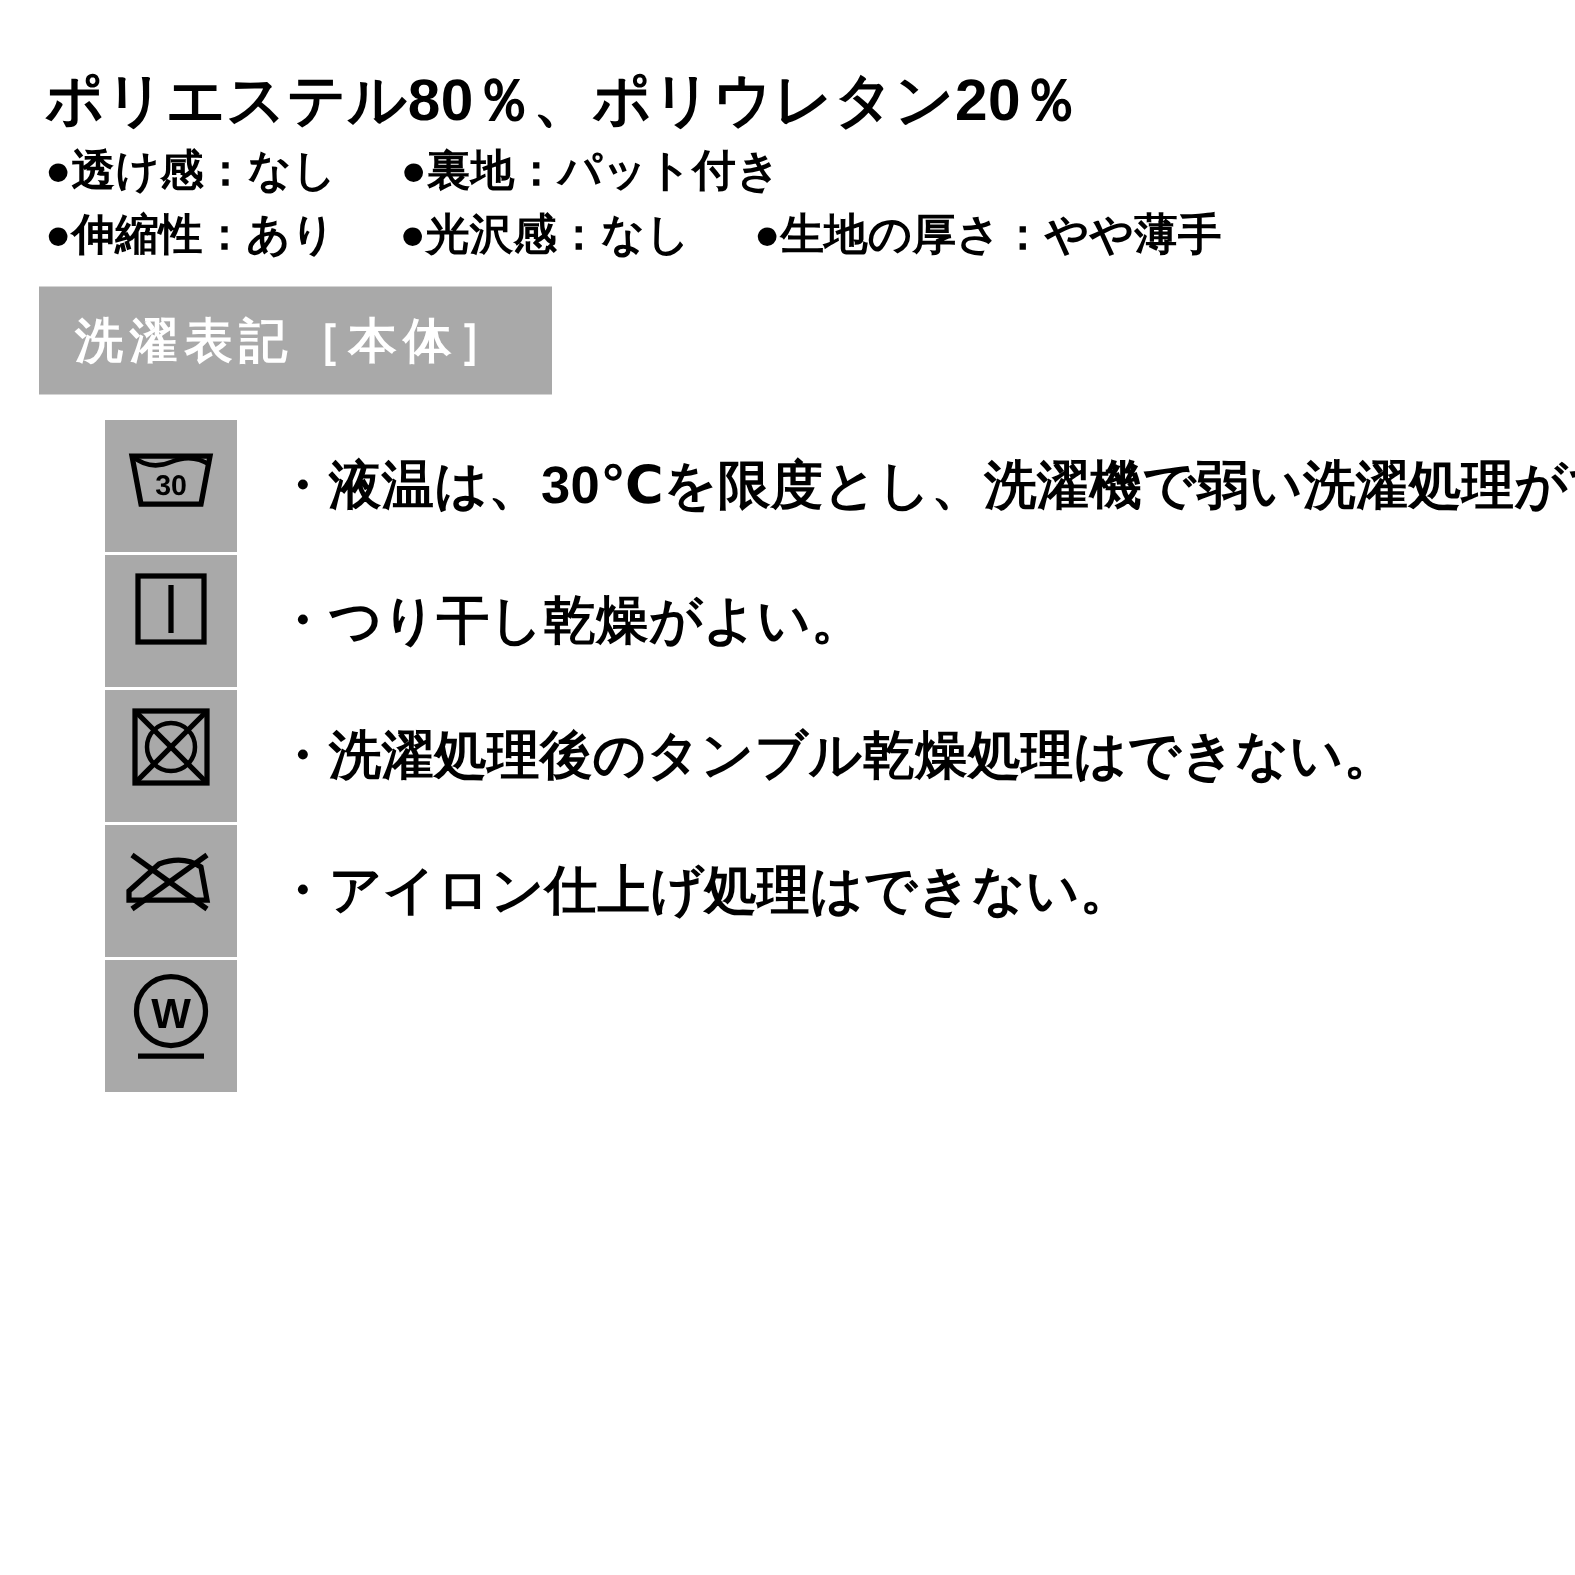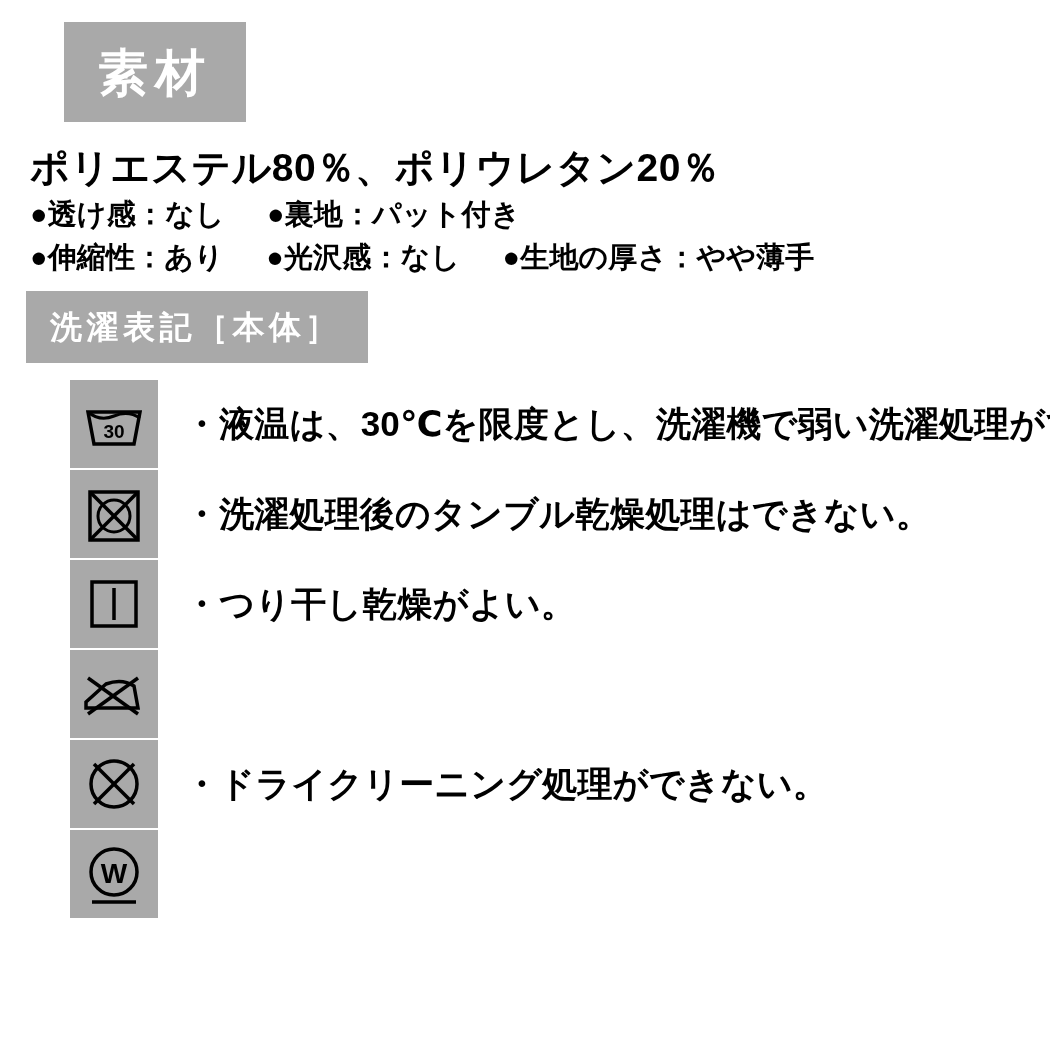--- a/index.html
+++ b/index.html
@@ -77,40 +77,39 @@
     display: flex;
     align-items: center;
     height: 90px;
   }
   .sym-box {
     width: 88px;
     height: 88px;
     background: #a9a9a9;
     flex: 0 0 88px;
     display: flex;
-    align-items: center;
+    align-items: flex-start;
     justify-content: center;
   }
   .care-text {
     font-size: 35px;
     font-weight: bold;
     line-height: 1.1;
     margin-left: 26px;
     white-space: nowrap;
     letter-spacing: 0.005em;
   }
   svg { display: block; }
 </style>
 </head>
 <body>
 
 <div class="page">
 
   
-  <div class="chip chip-material">素材</div>
 
   <div class="material-block">
     <div class="material-main">ポリエステル80％、ポリウレタン20％</div>
 
     <div class="material-line">
       <span>●透け感：なし</span>
       <span class="gap"></span>
       <span>●裏地：パット付き</span>
     </div>
 
@@ -136,59 +135,50 @@
           <text x="36" y="50" font-family="Liberation Sans, sans-serif" font-size="19" font-weight="bold" text-anchor="middle" fill="#000">30</text>
         </svg>
       </div>
       <div class="care-text">・液温は、30℃を限度とし、洗濯機で弱い洗濯処理ができる。</div>
     </div>
 
 
     <div class="care-row">
       <div class="sym-box">
         <svg width="72" height="72" viewBox="0 0 72 72">
+          <rect x="14" y="14" width="44" height="44" fill="none" stroke="#000" stroke-width="3.5"></rect>
+          <line x1="36" y1="20" x2="36" y2="52" stroke="#000" stroke-width="3.5"></line>
+        </svg>
+      </div>
+      <div class="care-text">・つり干し乾燥がよい。</div>
+    </div>
+
+    <div class="care-row">
+      <div class="sym-box">
+        <svg width="72" height="72" viewBox="0 0 72 72">
           <rect x="12" y="14" width="48" height="48" fill="none" stroke="#000" stroke-width="3.5"></rect>
           <circle cx="36" cy="38" r="16" fill="none" stroke="#000" stroke-width="3"></circle>
           <line x1="12" y1="14" x2="60" y2="62" stroke="#000" stroke-width="3.5"></line>
           <line x1="60" y1="14" x2="12" y2="62" stroke="#000" stroke-width="3.5"></line>
         </svg>
       </div>
       <div class="care-text">・洗濯処理後のタンブル乾燥処理はできない。</div>
     </div>
 
     <div class="care-row">
       <div class="sym-box">
         <svg width="72" height="72" viewBox="0 0 72 72">
-          <rect x="14" y="14" width="44" height="44" fill="none" stroke="#000" stroke-width="3.5"></rect>
-          <line x1="36" y1="20" x2="36" y2="52" stroke="#000" stroke-width="3.5"></line>
-        </svg>
-      </div>
-      <div class="care-text">・つり干し乾燥がよい。</div>
-    </div>
-
-    <div class="care-row">
-      <div class="sym-box">
-        <svg width="72" height="72" viewBox="0 0 72 72">
           <path d="M8 50 L60 50 L56 28 Q44 20 28 26 L8 44 Z" fill="none" stroke="#000" stroke-width="3.5"></path>
           <line x1="10" y1="56" x2="60" y2="20" stroke="#000" stroke-width="3.5"></line>
           <line x1="10" y1="20" x2="60" y2="56" stroke="#000" stroke-width="3.5"></line>
         </svg>
       </div>
+      <div class="care-text">・アイロン仕上げ処理はできない。</div>
     </div>
 
-    <div class="care-row">
-      <div class="sym-box">
-        <svg width="72" height="72" viewBox="0 0 72 72">
-          <circle cx="36" cy="36" r="23" fill="none" stroke="#000" stroke-width="3.5"></circle>
-          <line x1="16" y1="16" x2="56" y2="56" stroke="#000" stroke-width="3.5"></line>
-          <line x1="56" y1="16" x2="16" y2="56" stroke="#000" stroke-width="3.5"></line>
-        </svg>
-      </div>
-      <div class="care-text">・ドライクリーニング処理ができない。</div>
-    </div>
 
     <div class="care-row">
       <div class="sym-box">
         <svg width="72" height="72" viewBox="0 0 72 72">
           <circle cx="36" cy="34" r="23" fill="none" stroke="#000" stroke-width="3.5"></circle>
           <text x="36" y="45" font-family="Liberation Sans, sans-serif" font-size="28" font-weight="bold" text-anchor="middle" fill="#000">W</text>
           <line x1="14" y1="64" x2="58" y2="64" stroke="#000" stroke-width="3.5"></line>
         </svg>
       </div>
     </div>

